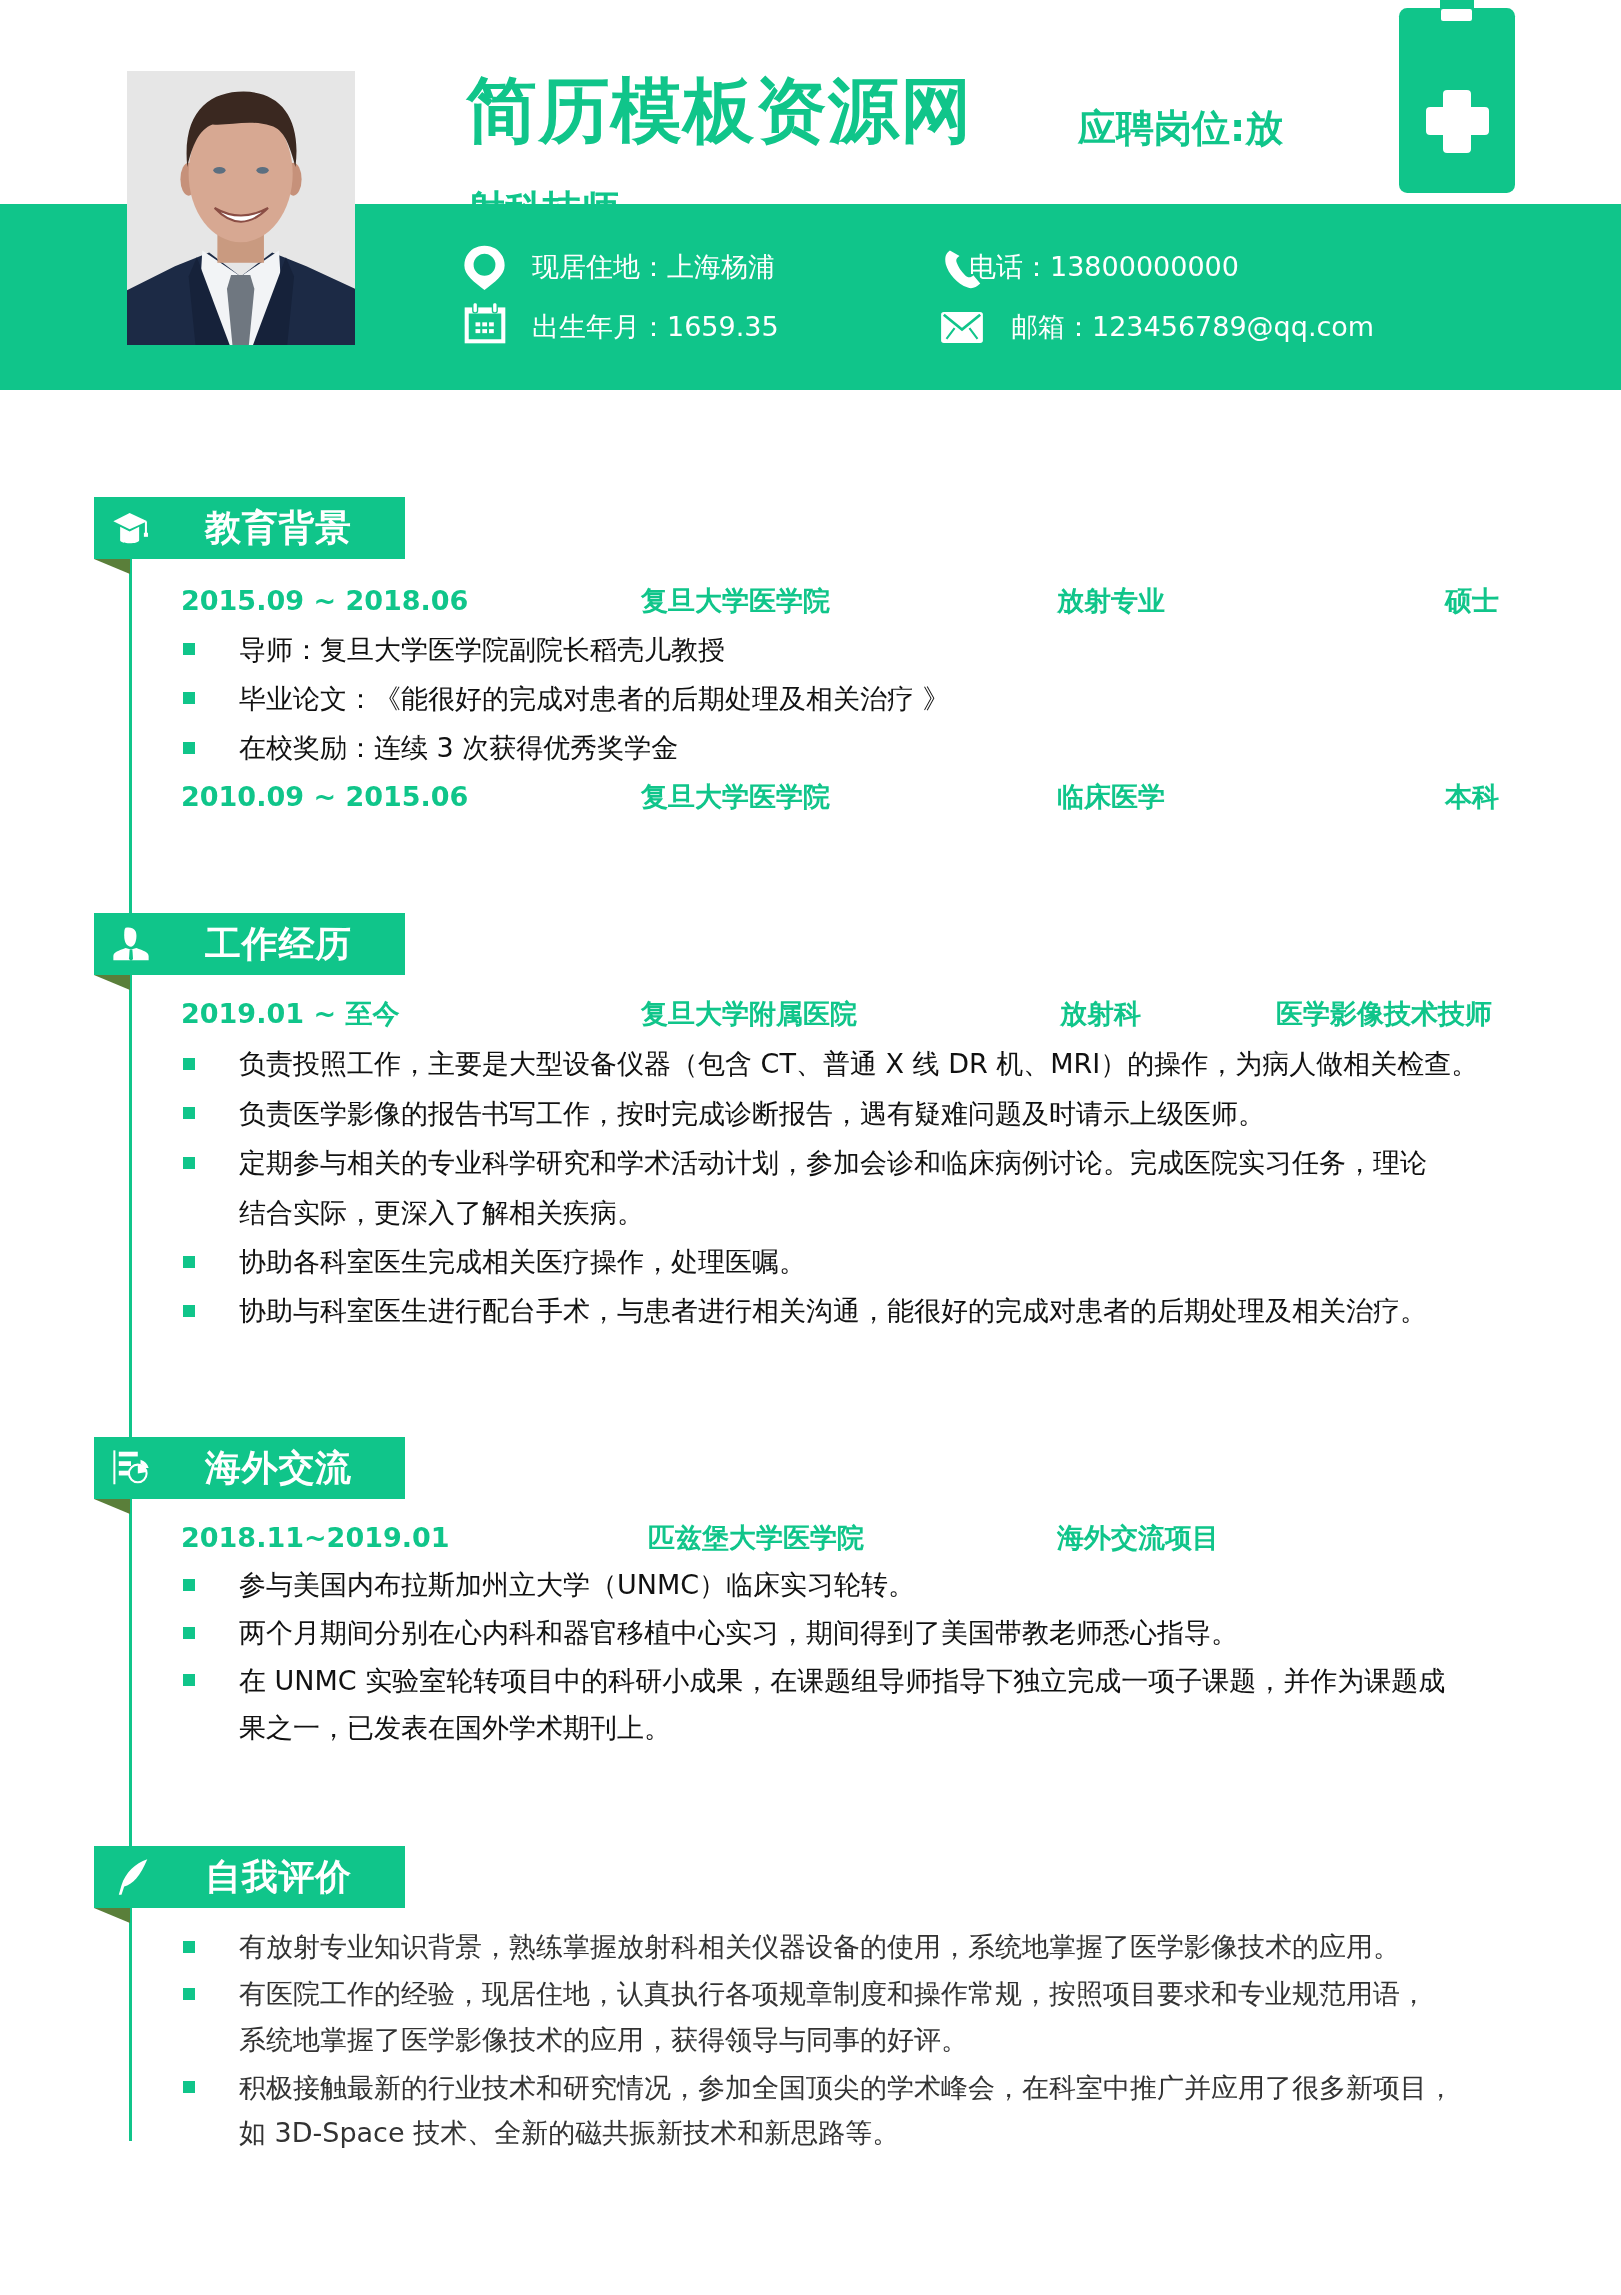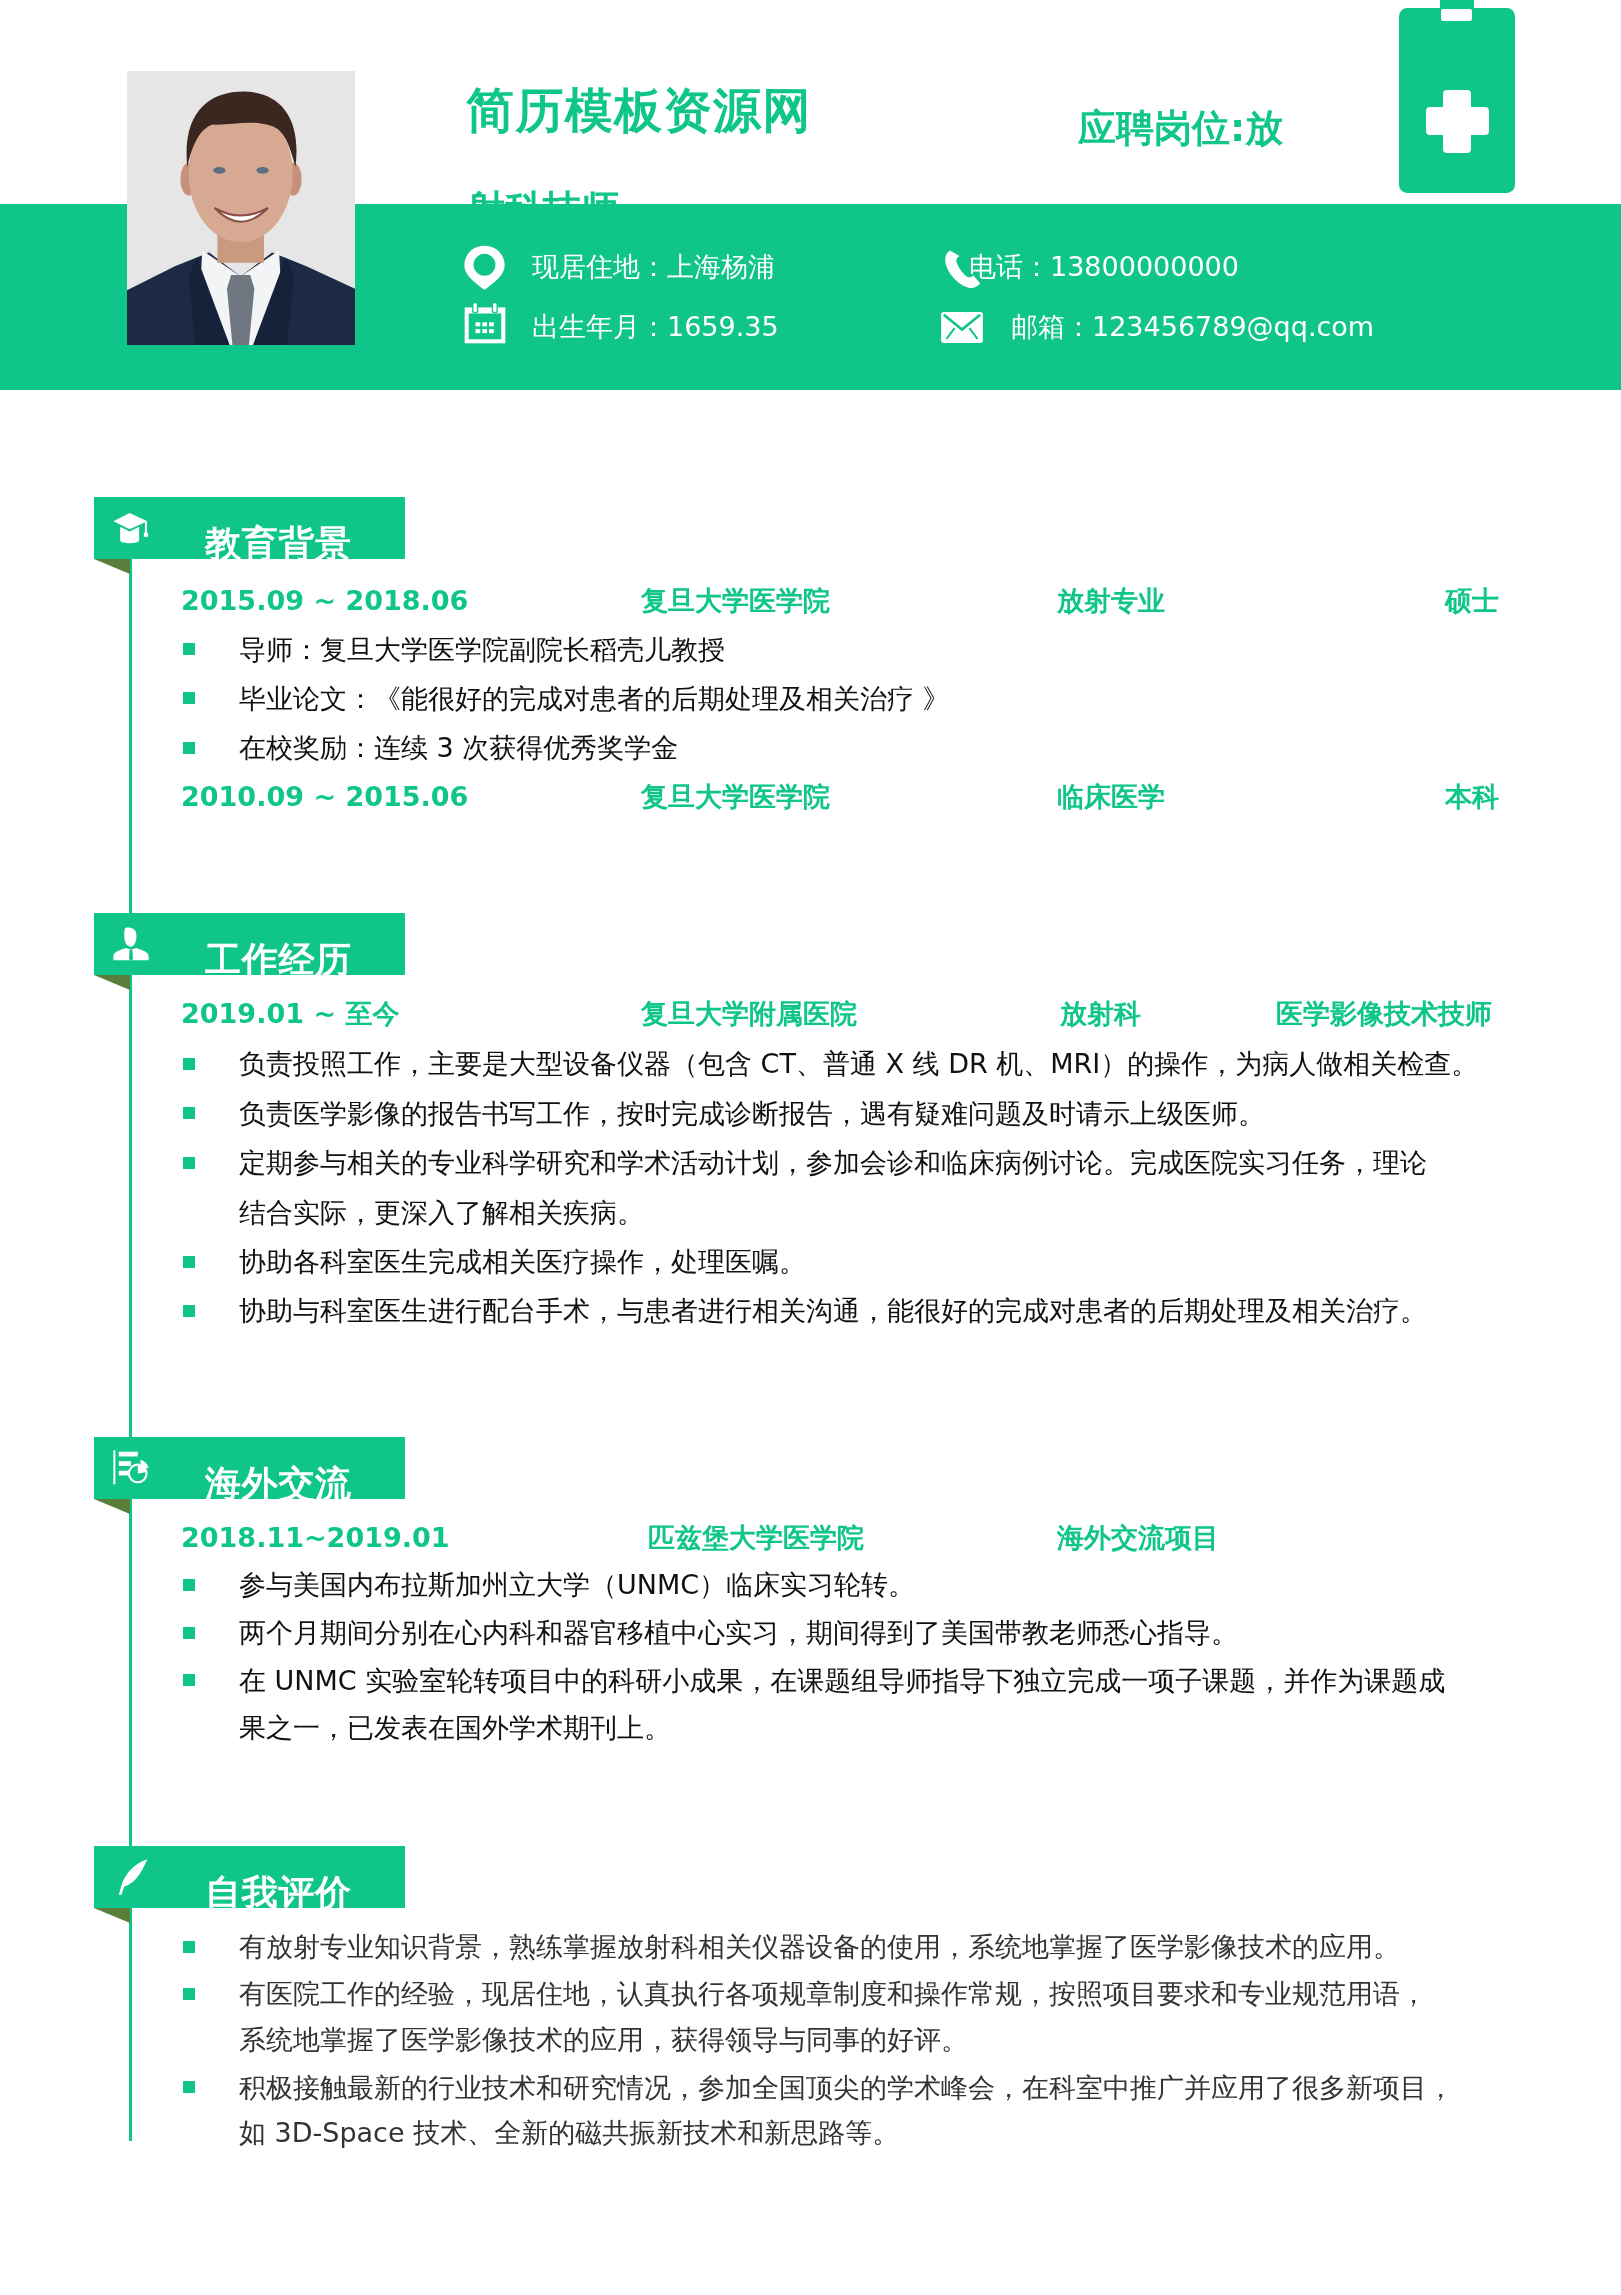--- a/index.html
+++ b/index.html
@@ -3,36 +3,36 @@
 <meta charset="utf-8">
 <style>
   html, body { margin: 0; padding: 0; background: #ffffff; }
   body { width: 1621px; height: 2295px; position: relative; overflow: hidden;
          font-family: "DejaVu Sans", "Liberation Sans", sans-serif; }
   .abs { position: absolute; }
 
   
   .band { left: 0; top: 204px; width: 1621px; height: 186px; background: #10c58a; }
   .photo { left: 127px; top: 71px; width: 228px; height: 274px; background: #e6e6e6; overflow: hidden; z-index: 3; }
-  .title { left: 466px; top: 84px; font-size: 48px; font-weight: bold; color: #10c58a; letter-spacing: 1.4px; white-space: nowrap; line-height: 1.1; }
+  .title { left: 466px; top: 72px; font-size: 71px; font-weight: bold; color: #10c58a; letter-spacing: 1.4px; white-space: nowrap; line-height: 1.1; }
   .post { left: 1078px; top: 109px; font-size: 38px; font-weight: bold; color: #10c58a; white-space: nowrap; line-height: 1.05; width: 205px; overflow: visible; z-index: 0; }
   .post .wrap { display: block; }
   .band-z { z-index: 2; }
   .info-text { font-size: 27px; color: #ffffff; white-space: nowrap; line-height: 1; }
   .badge { left: 1399px; top: 8.2px; width: 116px; height: 185px; background: #10c58a; border-radius: 8.2px; }
   .badge-tab { left: 1440px; top: 0; width: 34px; height: 22.6px; background: #10c58a; }
   .badge-slot { left: 1441px; top: 9px; width: 31px; height: 11.6px; background: #ffffff; border-radius: 2.1px; }
   .cross-h { left: 1426px; top: 107px; width: 63px; height: 28px; background: #fff; border-radius: 4.1px; }
   .cross-v { left: 1443px; top: 90px; width: 28px; height: 63px; background: #fff; border-radius: 4.1px; }
 
   
   .vline { left: 129px; top: 559px; width: 2.7px; height: 1582px; background: #10c58a; }
   .sec-head { left: 94px; width: 311px; height: 62px; background: #10c58a; }
   .sec-fold { width: 0; height: 0; border-top: 15px solid #5a7f3a; border-left: 36px solid transparent; }
-  .sec-title { position: absolute; left: 111px; top: 12.3px; font-size: 36px; font-weight: bold; color: #ffffff; line-height: 37px; white-space: nowrap; letter-spacing: 0.7px; margin-top: 16px; }
+  .sec-title { position: absolute; left: 111px; top: 12.3px; font-size: 36px; font-weight: bold; color: #ffffff; line-height: 37px; white-space: nowrap; letter-spacing: 0.7px; }
   .sec-icon { position: absolute; left: 18px; top: 12.3px; width: 38px; height: 38px; }
 
   .row-label { font-size: 27px; font-weight: bold; color: #10c58a; white-space: nowrap; line-height: 30px; }
   .bullet { width: 12.3px; height: 12.3px; background: #10c58a; }
   .btext { left: 239px; font-size: 27px; color: #111111; white-space: nowrap; line-height: 30px; }
   .btext.gray { color: #333333; }
 </style>
 </head>
 <body>
 

